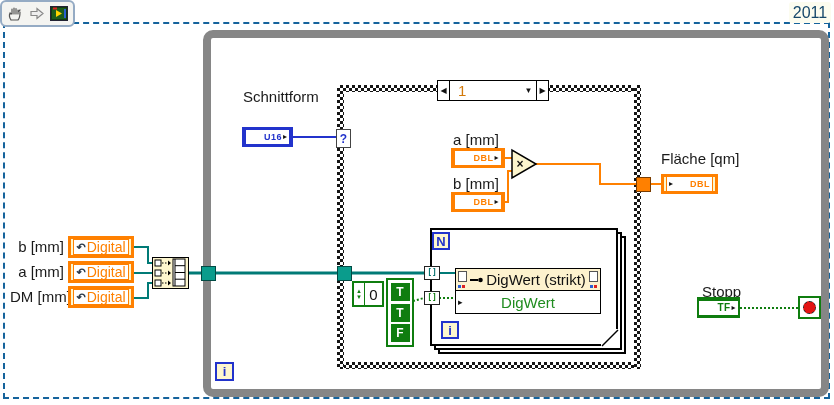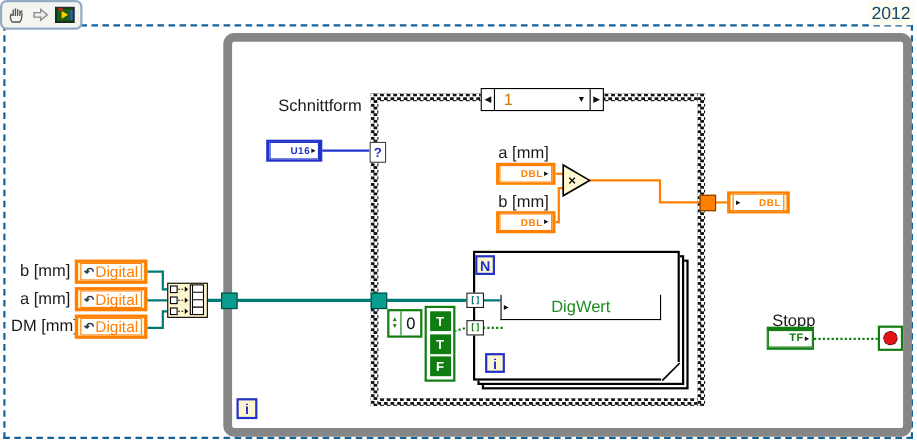--- a/index.html
+++ b/index.html
@@ -122,21 +122,21 @@
       <svg width="18" height="15" viewBox="0 0 18 15">
           <rect x="0.5" y="0.5" width="17" height="14" fill="#123a12" stroke="#223"></rect>
           <rect x="2" y="2" width="14" height="11" fill="#1c5c1c"></rect>
           <polygon points="6,4 12,7.5 6,11" fill="#ffd400"></polygon>
           <rect x="3" y="1.5" width="4" height="2" fill="#d22"></rect>
           <rect x="14" y="3" width="2" height="9" fill="#2a5fd2"></rect>
         </svg>
     </span>
   </div>
 
-  <div class="abs" id="year">2012</div>
+  <div class="abs" id="year">2011</div>
 
   <div class="abs lbl" style="left:10px;top:238px;width:54px;text-align:right;">b [mm]</div>
   <div class="abs ctl orange" style="left:68px;top:236px;width:66px;height:22px;">
     <span class="fld">
         <span style="color:#2b3a4a;font-weight:bold;font-size:11px;margin-right:1px;">↶</span>
         <span style="font-size:14px;">Digital</span>
       </span>
   </div>
   <div class="abs lbl" style="left:10px;top:263px;width:54px;text-align:right;">a [mm]</div>
   <div class="abs ctl orange" style="left:68px;top:261px;width:66px;height:22px;">
@@ -163,21 +163,21 @@
       <rect x="20" y="1" width="12" height="27" fill="#fff" stroke="#000"></rect>
       <line x1="22" y1="1" x2="22" y2="28" stroke="#000"></line>
       <path d="M22,7.7 H32 M22,14.5 H32 M22,21.2 H32" stroke="#000"></path>
     </svg>
   </div>
 
   <div class="abs tunsolid" style="left:201px;top:266px;width:15px;height:15px;"></div>
   <div class="abs tunsolid" style="left:337px;top:266px;width:15px;height:15px;"></div>
   <div class="abs tunorange" style="left:636px;top:177px;width:15px;height:15px;"></div>
 
-  <div class="abs lbl" style="left:253px;top:88px;">
+  <div class="abs lbl" style="left:243px;top:88px;">
     <div>Schnittform</div>
   </div>
   <div class="abs ctl blue" style="left:242px;top:127px;width:51px;height:20px;">
     <span class="fld">
         <span class="typ">U16</span>
         <span class="oa">▸</span>
       </span>
   </div>
 
   <div class="abs" id="case-selector">
@@ -196,20 +196,21 @@
       </span>
   </div>
   <div class="abs lbl" style="left:453px;top:175px;">b [mm]</div>
   <div class="abs ctl orange" style="left:451px;top:192px;width:54px;height:20px;">
     <span class="fld">
         <span class="typ">DBL</span>
         <span class="oa">▸</span>
       </span>
   </div>
 
+  <div class="abs lbl" style="left:661px;top:150px;">Fläche [qm]</div>
   <div class="abs ctl orange" style="left:661px;top:174px;width:57px;height:20px;">
     <span class="fld">
         <span class="oa" style="margin:0 1px 0 0;">▸</span>
         <span class="typ">DBL</span>
       </span>
   </div>
 
   <div class="abs" id="bool-index">
     <span class="arr">
       <span>▲</span>
@@ -222,20 +223,37 @@
     <span class="bcell">T</span>
     <span class="bcell">F</span>
   </div>
 
   <div class="abs term" style="left:432px;top:232px;width:18px;height:18px;">N</div>
   <div class="abs term" style="left:441px;top:321px;width:18px;height:18px;">i</div>
   <div class="abs tun" style="left:424px;top:266px;width:16px;height:14px;color:#00706c;">[]</div>
   <div class="abs tun" style="left:424px;top:291px;width:16px;height:14px;color:#0f7d0f;">[]</div>
 
   <div class="abs" id="prop-node">
+    <div class="prow1">
+      <span class="pgico" style="left:2px;"></span>
+      <span class="pgico" style="right:2px;"></span>
+      <span class="dots" style="left:2px;">
+          <i style="background:#2a5fd2;"></i>
+          <i style="background:#d22;"></i>
+        </span>
+      <span class="dots" style="right:2px;">
+          <i style="background:#2a5fd2;"></i>
+          <i style="background:#d22;"></i>
+        </span>
+      <svg width="13" height="8" viewBox="0 0 13 8" style="margin-right:3px;">
+          <line x1="0" y1="4" x2="8" y2="4" stroke="#000" stroke-width="2"></line>
+          <circle cx="10.5" cy="4" r="2.3" fill="#000"></circle>
+        </svg>
+      <span>DigWert (strikt)</span>
+    </div>
     <div class="prow2">
       <span class="rowarrow">▸</span>
       <span>DigWert</span>
     </div>
   </div>
 
   <div class="abs term" style="left:215px;top:362px;width:19px;height:19px;">i</div>
 
   <div class="abs lbl" style="left:702px;top:283px;">Stopp</div>
   <div class="abs ctl green" style="left:697px;top:297px;width:43px;height:21px;">

